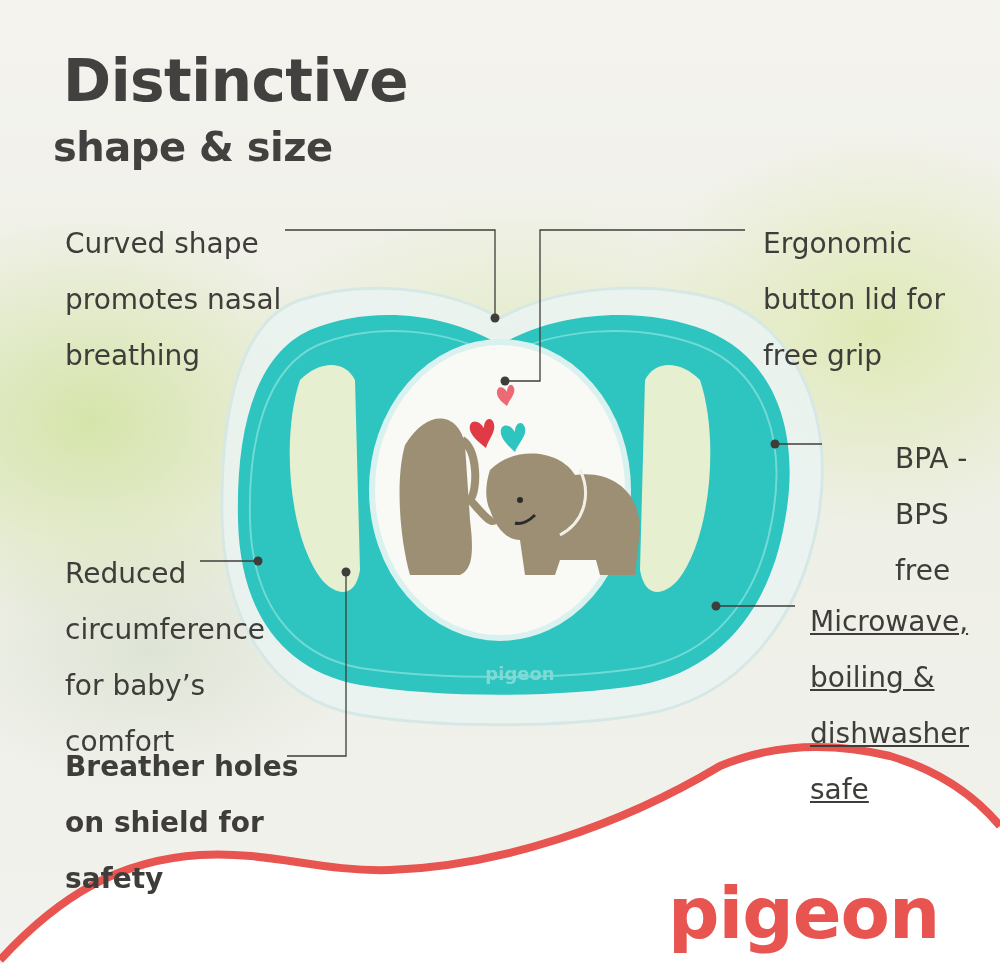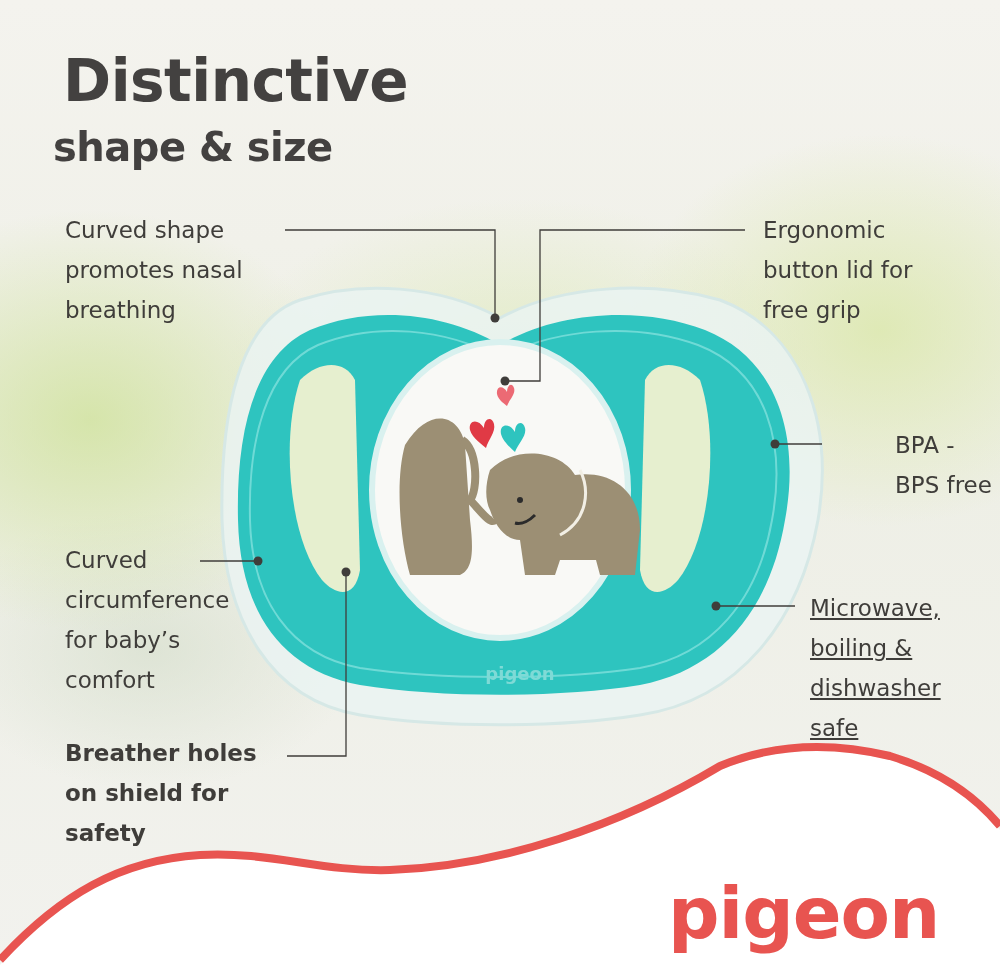--- a/index.html
+++ b/index.html
@@ -6,21 +6,21 @@
   body{width:1000px;height:967px;position:relative;overflow:hidden;font-family:"DejaVu Sans","Liberation Sans",sans-serif;color:#3f3d3a;
     background:
       radial-gradient(ellipse 380px 300px at 90px 420px, rgba(205,225,150,0.75), rgba(205,225,150,0) 70%),
       radial-gradient(ellipse 360px 280px at 880px 330px, rgba(215,230,160,0.7), rgba(215,230,160,0) 70%),
       radial-gradient(ellipse 420px 260px at 520px 380px, rgba(215,232,170,0.6), rgba(215,232,170,0) 70%),
       radial-gradient(ellipse 300px 200px at 150px 650px, rgba(210,220,200,0.6), rgba(210,220,200,0) 70%),
       linear-gradient(#f4f3ee,#eeefe6 50%,#f2f2ee);}
   .abs{position:absolute;}
   .title1{left:63px;top:48px;font-size:58px;font-weight:700;letter-spacing:-0.5px;line-height:66px;color:#434140;}
   .title2{left:53px;top:114px;font-size:40px;font-weight:700;letter-spacing:-0.5px;line-height:66px;color:#434140;}
-  .label{font-size:23px;line-height:40px;color:#3f3d3a;font-weight:400;white-space:pre-line;}
+  .label{font-size:28px;line-height:56px;color:#3f3d3a;font-weight:400;white-space:pre-line;margin-top:6px;}
   svg.full{position:absolute;left:0;top:0;}
   .logo{left:668px;top:873px;font-size:72px;font-weight:700;color:#e85450;letter-spacing:-1px;line-height:80px;}
 </style>
 </head>
 <body>
 
 <div class="abs title1">Distinctive</div>
 <div class="abs title2">shape &amp; size</div>
 
 <svg class="full" width="1000" height="967" viewBox="0 0 1000 967">
@@ -71,21 +71,21 @@
 </svg>
 
 <div class="abs label" style="left:65px;top:210px;">Curved shape
 promotes nasal
 breathing</div>
 <div class="abs label" style="left:763px;top:210px;">Ergonomic
 button lid for
 free grip</div>
 <div class="abs label" style="left:895px;top:425px;">BPA -
 BPS free</div>
-<div class="abs label" style="left:65px;top:540px;">Curved
+<div class="abs label" style="left:65px;top:540px;">Reduced
 circumference
 for baby’s
 comfort</div>
 <div class="abs label" style="left:810px;top:588px;text-decoration:underline;">Microwave,
 boiling &amp;
 dishwasher
 safe</div>
 <div class="abs label" style="left:65px;top:733px;font-weight:bold;">Breather holes
 on shield for
 safety</div>

